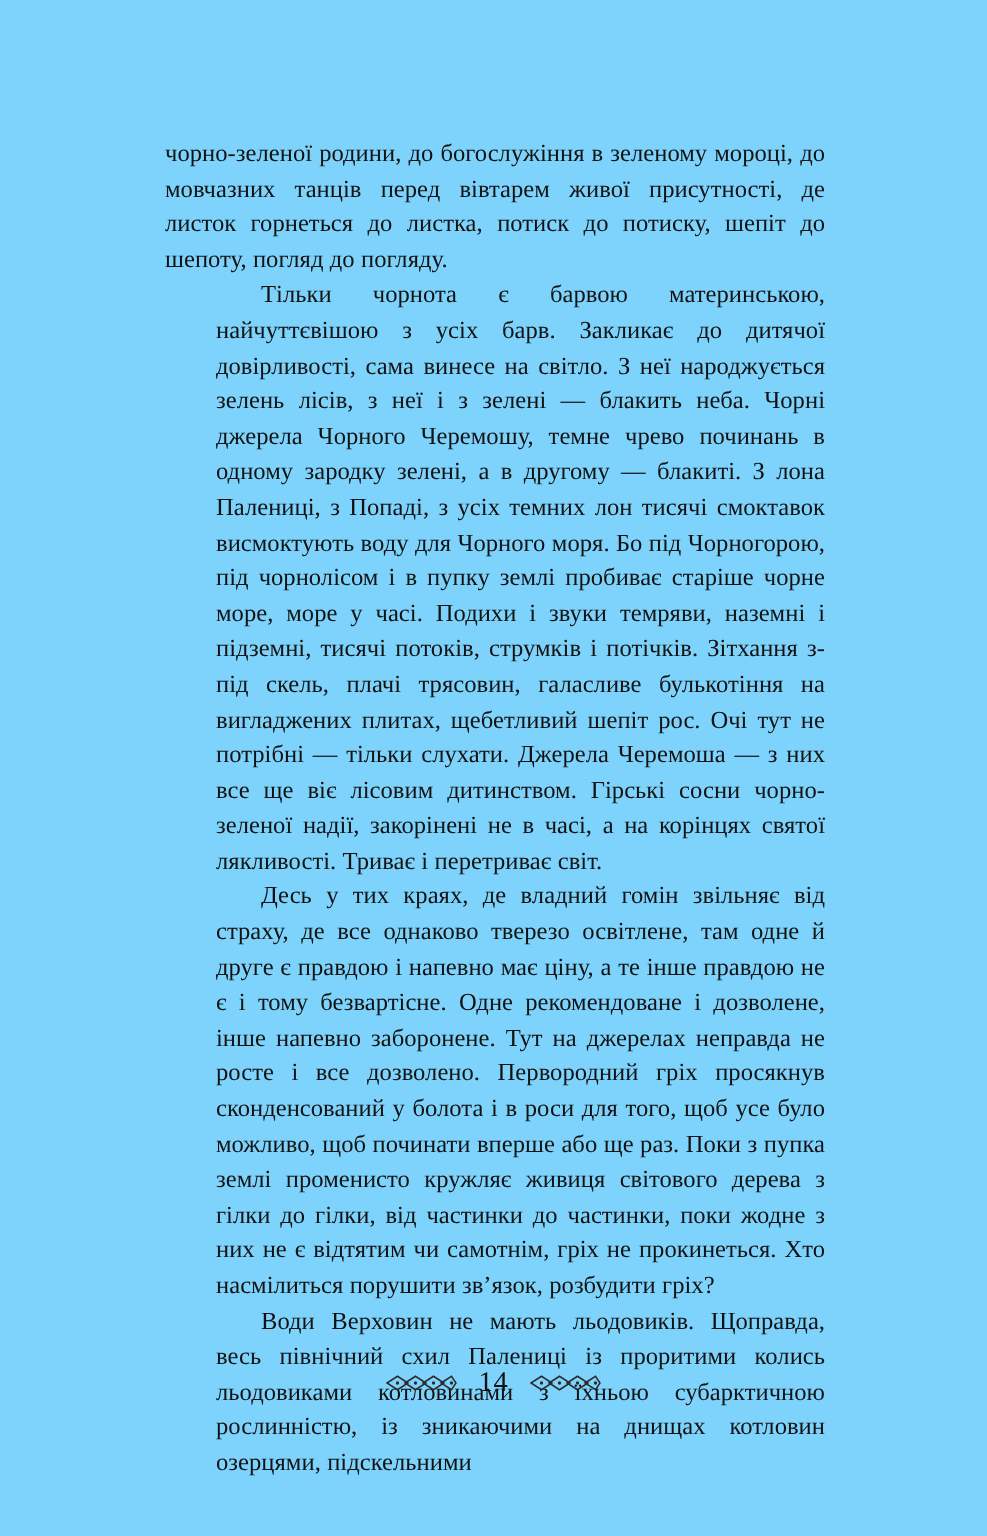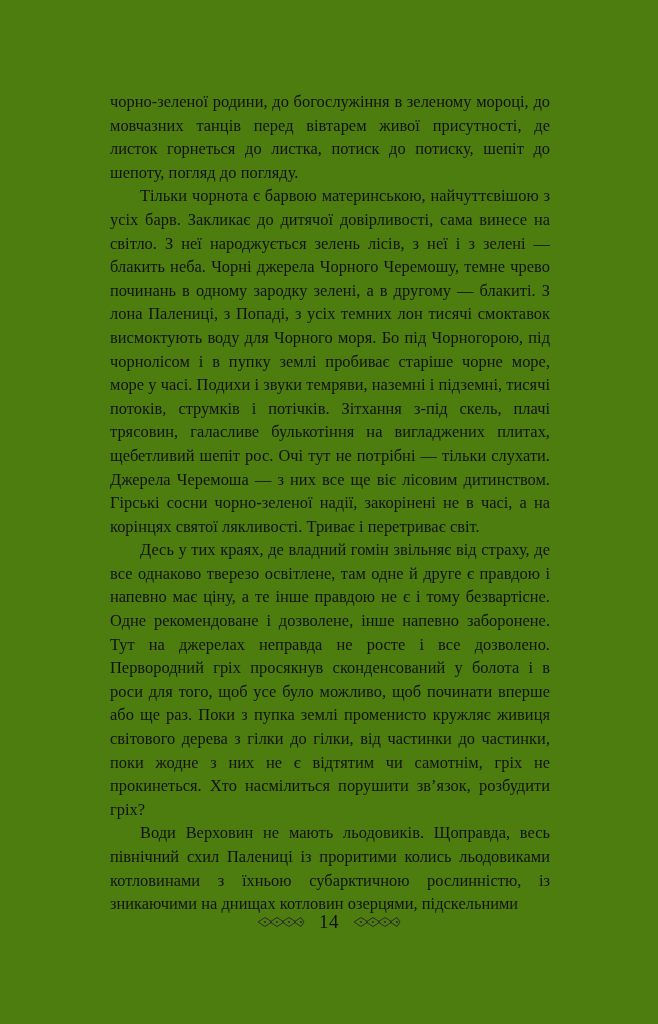--- a/index.html
+++ b/index.html
@@ -13,41 +13,42 @@
     height: 1024px;
     font-family: "Liberation Serif", "DejaVu Serif", serif;
     color: #111111;
     overflow: hidden;
   }
   .page {
     position: relative;
     width: 658px;
     height: 1024px;
     box-sizing: border-box;
-    background: #4d7c0f;
+    background: #7dd3fc;
   }
   .text-block {
     position: absolute;
     left: 110px;
     top: 90px;
     width: 440px;
   }
   .para {
     margin: 0;
     text-align: justify;
     text-justify: inter-word;
     font-size: 16.4px;
     line-height: 23.6px;
     letter-spacing: 0.02px;
     word-spacing: 0.1px;
     hyphens: manual;
     color: #121212;
   }
   .para.indent {
     text-indent: 30px;
+    margin-left: 34px;
   }
   .footer {
     position: absolute;
     left: 0;
     top: 912px;
     width: 658px;
     display: flex;
     align-items: center;
     justify-content: center;
     gap: 14px;

